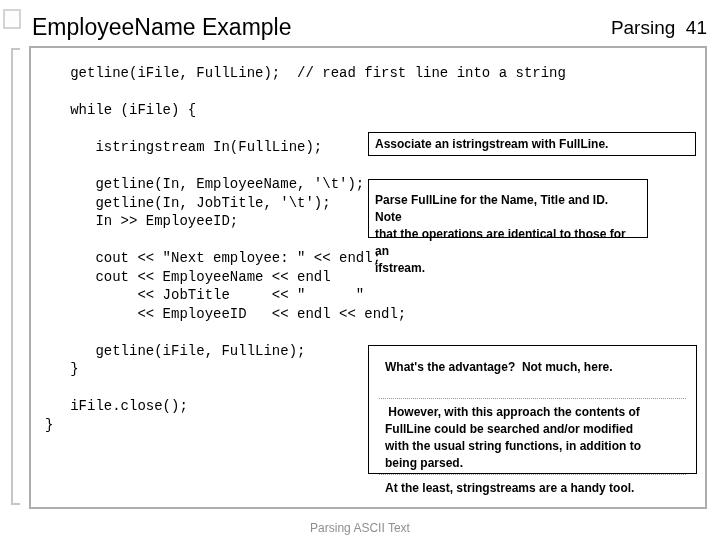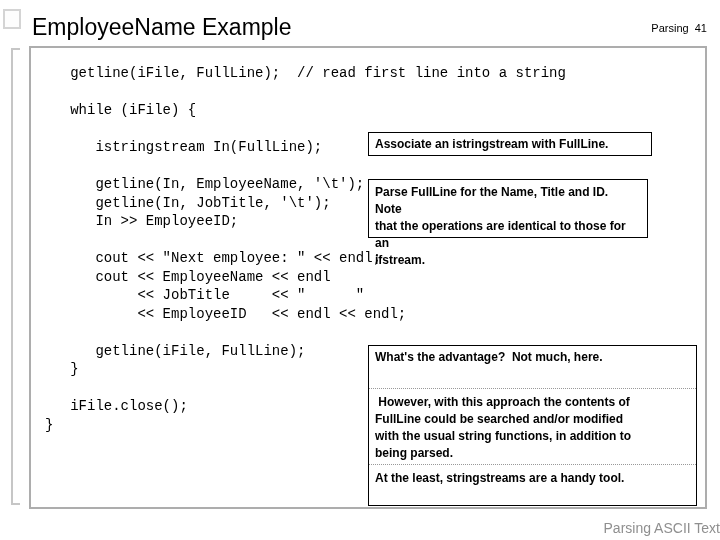--- a/index.html
+++ b/index.html
@@ -14,53 +14,53 @@
   .left-bracket{
     position:absolute;left:11px;top:48px;width:9px;height:457px;box-sizing:border-box;
     border-left:2px solid #c6c6c6;border-top:2px solid #c6c6c6;border-bottom:2px solid #c6c6c6;
   }
   .title{
     position:absolute;left:32px;top:13px;
     font-size:23px;line-height:28px;font-weight:400;color:#000;white-space:pre;
   }
   .page-label{
     position:absolute;right:13px;top:19px;
-    font-size:11px;line-height:18px;color:#000;white-space:pre;
+    font-size:19px;line-height:18px;color:#000;white-space:pre;
   }
   .content-frame{
     position:absolute;left:29px;top:46px;width:678px;height:463px;
     border:2px solid #adadad;box-sizing:border-box;background:#ffffff;
   }
   .code{
     position:absolute;left:45px;top:64px;margin:0;
     font-family:"Liberation Mono",monospace;font-size:14px;line-height:18.5px;
     color:#000;white-space:pre;
   }
   .callout{
     position:absolute;background:#ffffff;border:1.5px solid #000;box-sizing:border-box;
     font-size:12px;font-weight:bold;line-height:17px;color:#000;white-space:pre-wrap;
   }
   .callout-1{
-    left:368px;top:132px;width:284px;height:24px;
+    left:368px;top:132px;width:328px;height:24px;
     display:flex;align-items:center;padding:0 6px;
   }
   .callout-2{
-    left:368px;top:179px;width:280px;height:59px;padding:4px 6px;
+    left:368px;top:179px;width:280px;height:59px;padding:12px 6px;
   }
   .callout-3{
-    left:368px;top:345px;width:329px;height:161px;padding:0;
+    left:368px;top:345px;width:329px;height:129px;padding:10px;
     display:flex;flex-direction:column;
   }
   .callout-section{white-space:pre-wrap;}
   .callout-section.s1{padding:3px 6px 4px 6px;}
   .callout-section.s2{padding:5px 6px 2px 6px;border-top:1px dotted #999999;margin-top:18px;}
   .callout-section.s3{padding:5px 6px 6px 6px;border-top:1px dotted #999999;}
   .footer{
-    position:absolute;left:0;right:0;top:522px;text-align:right;
-    font-size:14px;line-height:13px;color:#8f8f8f;
+    position:absolute;left:0;right:0;top:522px;text-align:center;
+    font-size:12px;line-height:13px;color:#8f8f8f;
   }
 </style>
 </head>
 <body>
 
 <div class="slide">
   <div class="corner-square"></div>
   <div class="left-bracket"></div>
 
   <div class="title">EmployeeName Example</div>

